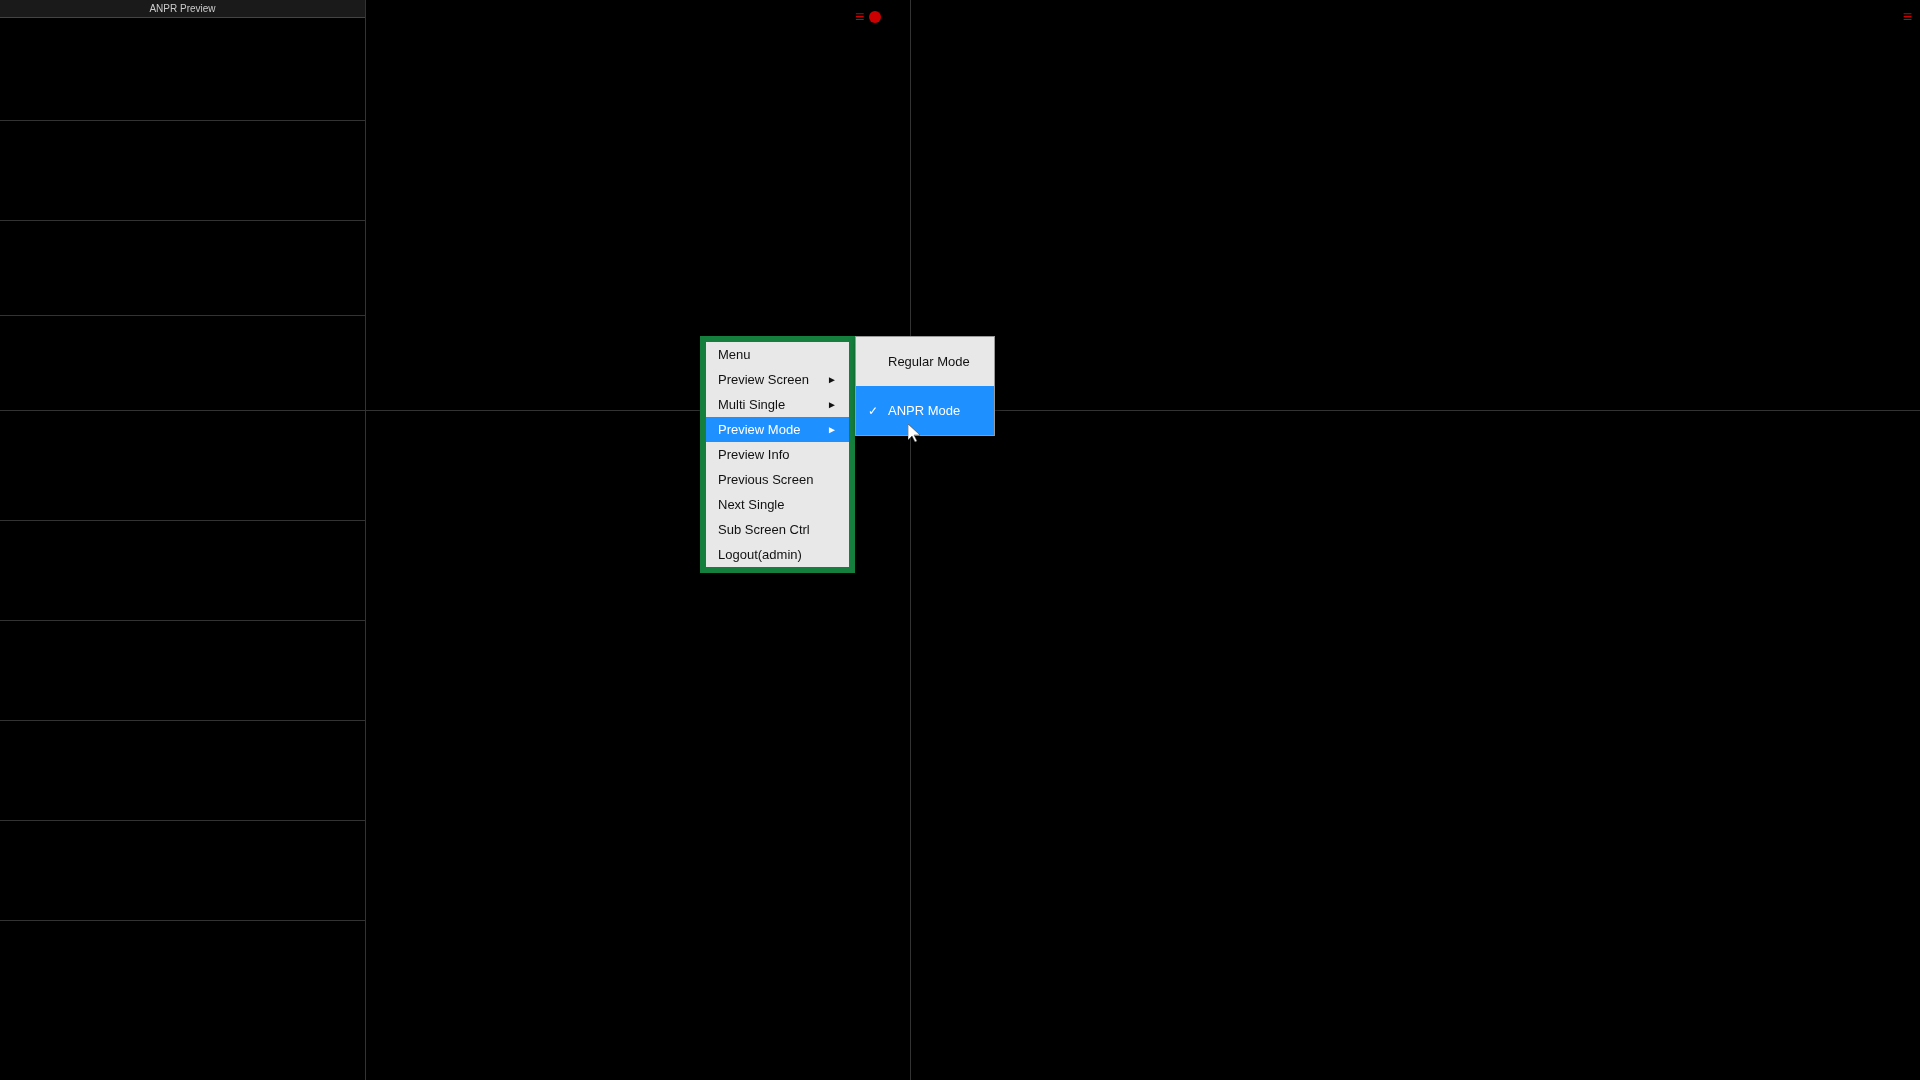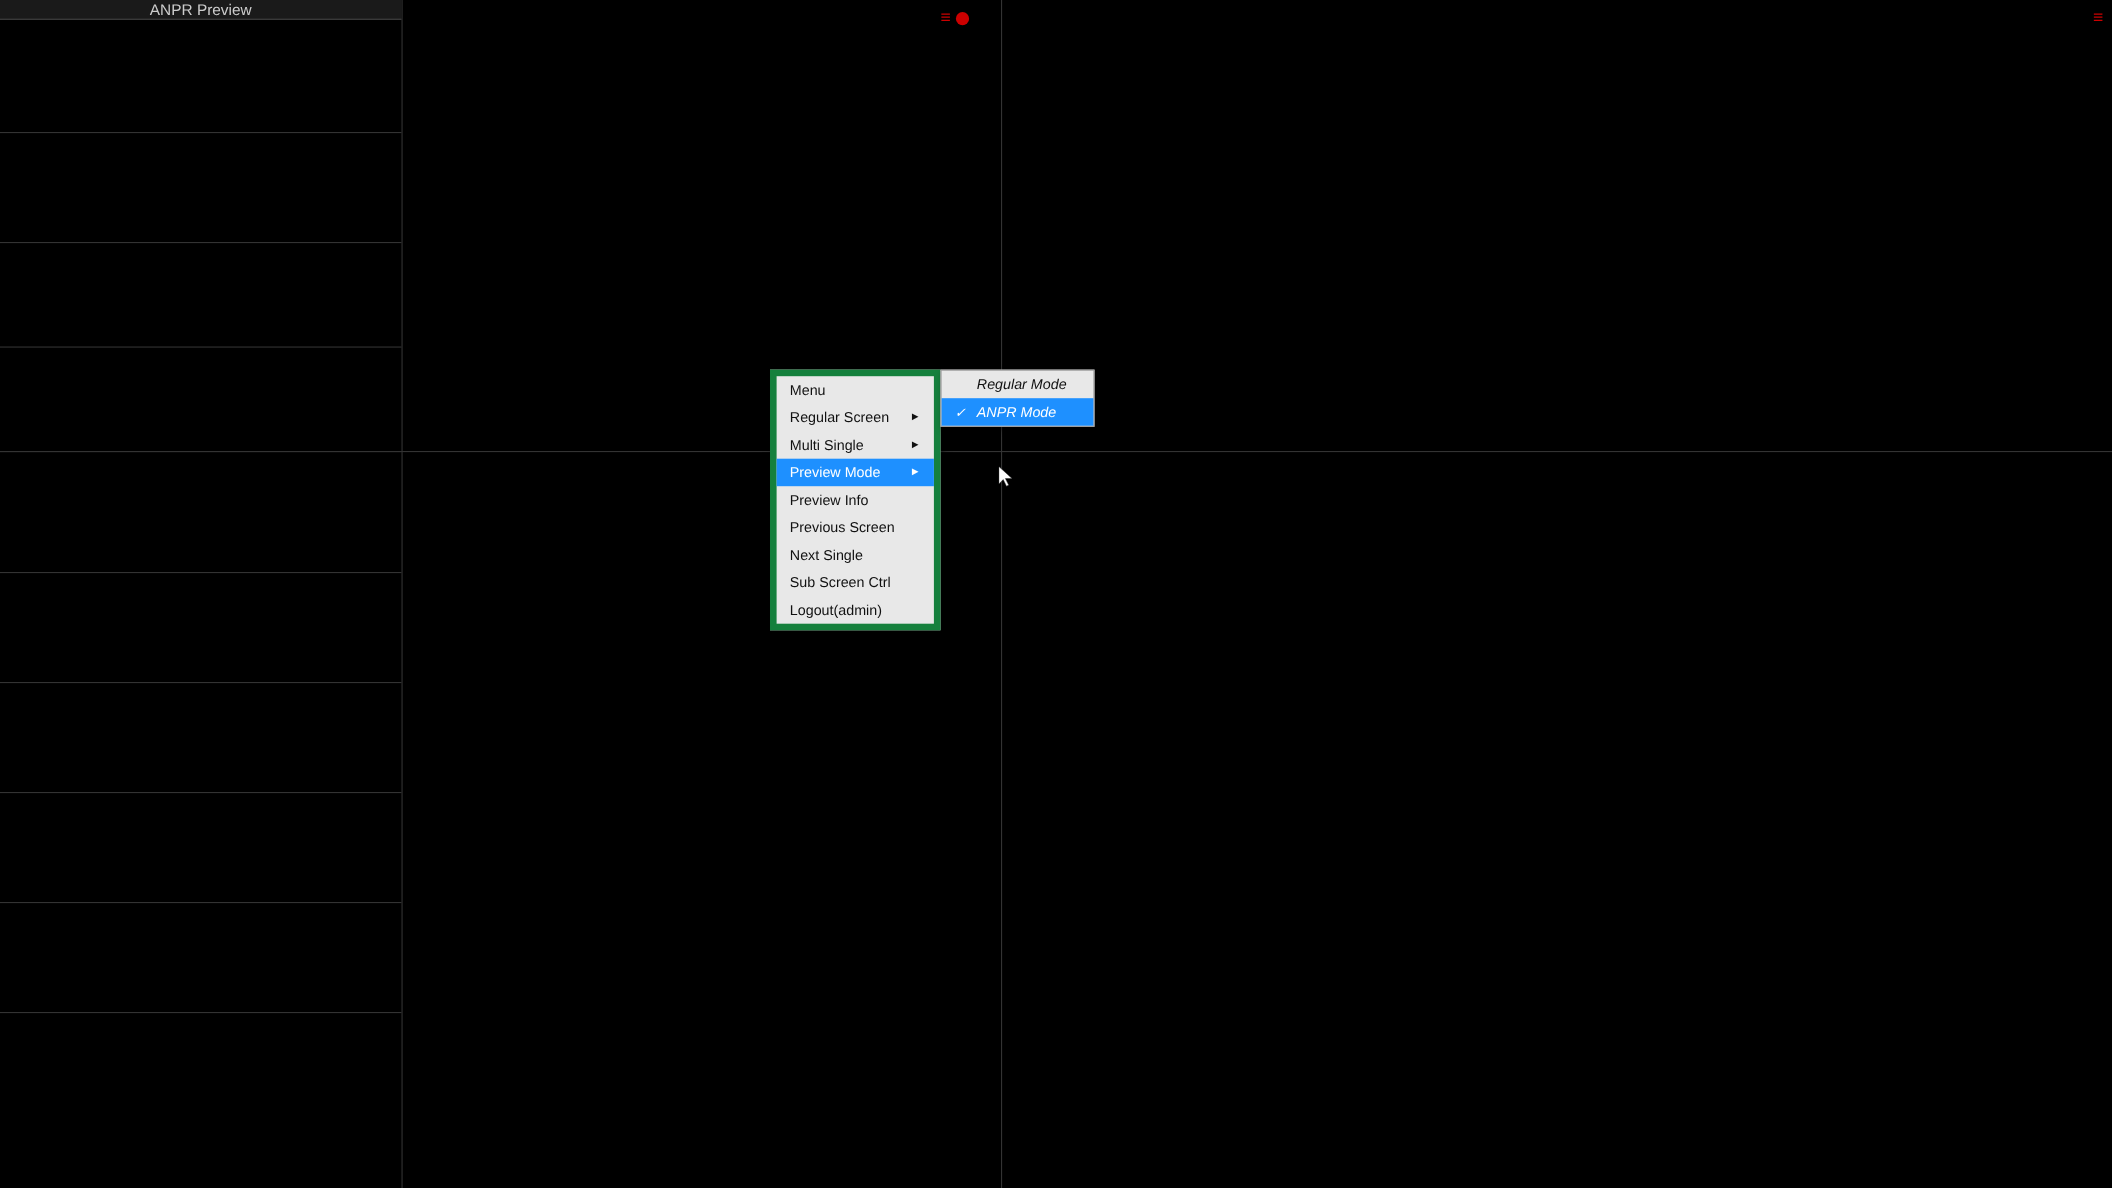--- a/index.html
+++ b/index.html
@@ -60,21 +60,21 @@
       height: 18px;
       background: #1a1a1a;
       border-bottom: 1px solid #444;
       display: flex;
       align-items: center;
       justify-content: center;
     }
 
     .title-bar span {
       color: #ccc;
-      font-size: 14px;
+      font-size: 10px;
     }
 
     
     .top-icons-center {
       position: absolute;
       top: 8px;
       left: 855px;
       display: flex;
       align-items: center;
       gap: 4px;
@@ -141,29 +141,28 @@
       top: 336px;
       left: 855px;
       background: #e8e8e8;
       border: 1px solid #999;
       min-width: 140px;
       box-shadow: 2px 2px 6px rgba(0,0,0,0.5);
       z-index: 101;
     }
 
     .submenu-item {
-      padding: 5px 12px;
+      padding: 17px 12px;
       font-size: 13px;
       color: #111;
       cursor: pointer;
       display: flex;
       align-items: center;
       gap: 6px;
       white-space: nowrap;
-      font-style: italic;
     }
 
     .submenu-item.active {
       background: #1e90ff;
       color: #fff;
     }
 
     .checkmark {
       font-size: 12px;
       width: 14px;
@@ -209,21 +208,21 @@
 
 <div class="top-icons-right">
   <span class="icon-red" style="font-size:16px;">≡</span>
 </div>
 
 <div class="context-menu">
   <div class="menu-item">
     <span>Menu</span>
   </div>
   <div class="menu-item">
-    <span>Regular Screen</span>
+    <span>Preview Screen</span>
     <span class="arrow">►</span>
   </div>
   <div class="menu-item">
     <span>Multi Single</span>
     <span class="arrow">►</span>
   </div>
   <div class="menu-item highlighted">
     <span>Preview Mode</span>
     <span class="arrow">►</span>
   </div>

